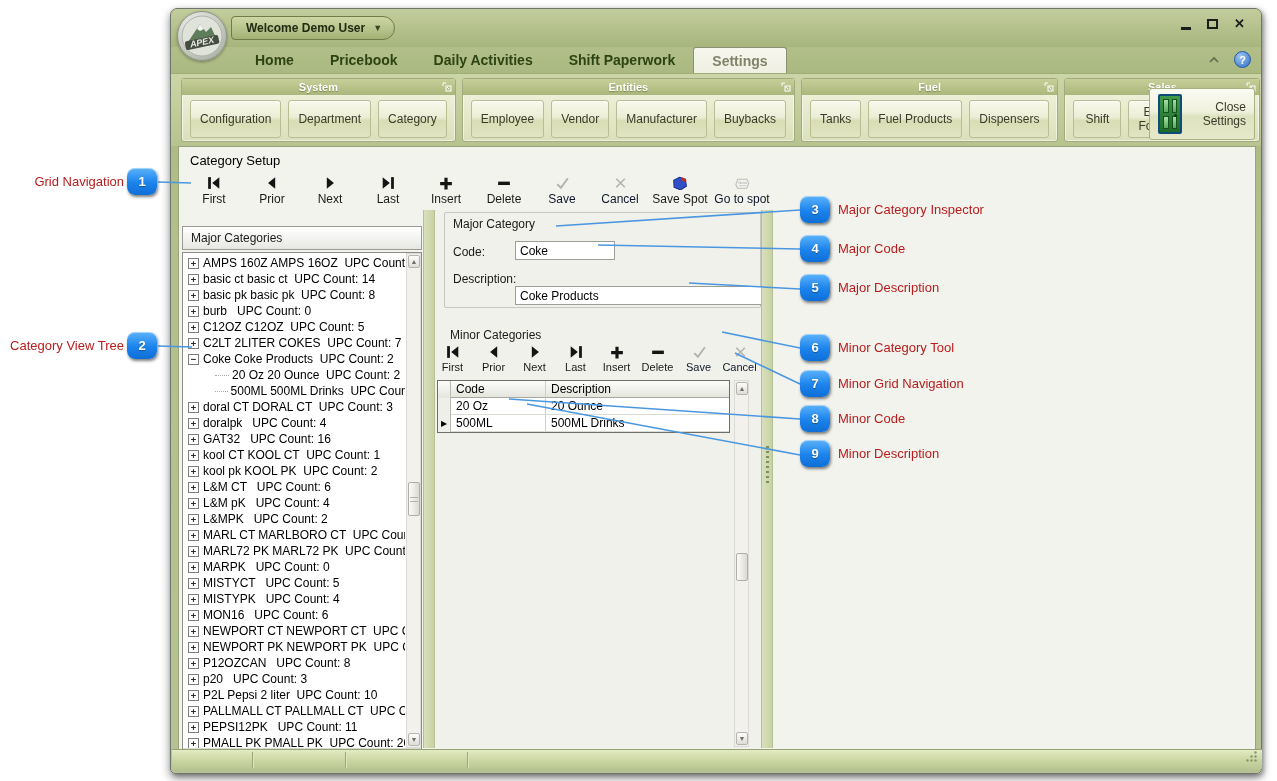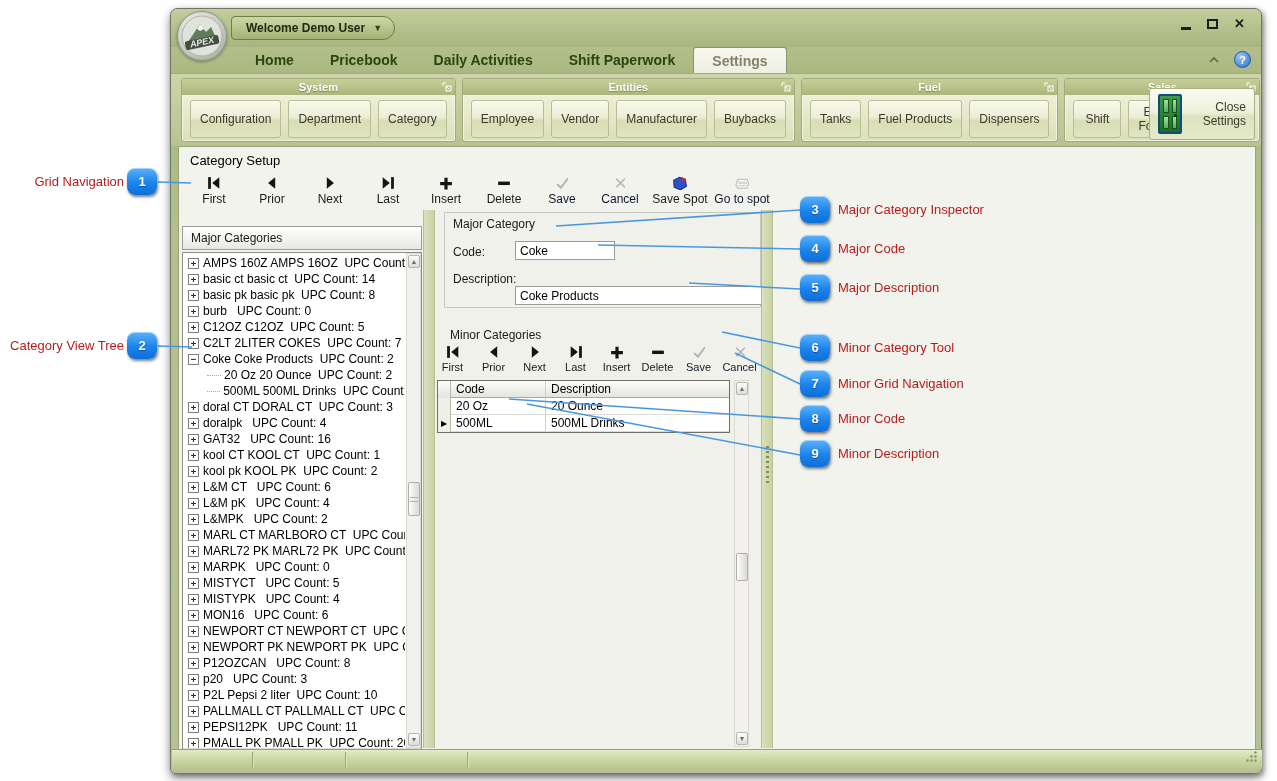--- a/index.html
+++ b/index.html
@@ -85,21 +85,21 @@
   
   .tree-panel { position:absolute; left:3px; top:16px; width:240px; height:538px; }
   .tree-header { height:24px; background:linear-gradient(180deg,#ffffff,#e7e7e2);
     border:1px solid #9b9b93; font-size:12px; color:#1a1a1a; display:flex; align-items:center; padding-left:8px; }
   .tree-body { position:absolute; left:0; top:26px; width:240px; height:512px; background:#fff;
     border:1px solid #8e8e86; overflow:hidden; }
   .tree-rows { position:absolute; left:0; top:2px; width:222px; overflow:hidden; }
   .tree-row { height:16px; display:flex; align-items:center; white-space:pre; font-size:12px; color:#000; padding-left:5px; }
   .expander { width:11px; height:11px; min-width:11px; border:1px solid #7d7d7d; background:#fff;
     font:bold 9px/9px "DejaVu Sans Mono", monospace; text-align:center; color:#2a2a2a; margin-right:4px; }
-  .tree-row.child { padding-left:24px; }
+  .tree-row.child { padding-left:24px;margin-left:8px; }
   .tree-row.child .leader { width:14px; border-bottom:1px dotted #a8a8a8; height:0; margin-right:3px; }
   .tree-row .lbl { overflow:hidden; }
 
   
   .sb { background:#f2f1ee; border:1px solid #dcdad5; position:absolute; }
   .sb-btn { position:absolute; background:linear-gradient(180deg,#fdfdfc,#dedcd7); border:1px solid #b7b5af;
     border-radius:2px; display:flex; align-items:center; justify-content:center; color:#6f6e69; font-size:7px; }
   .sb-thumb { position:absolute; background:linear-gradient(90deg,#fbfbfa,#dcdad5); border:1px solid #b0aea8;
     border-radius:2px; display:flex; align-items:center; justify-content:center; }
   .sb-thumb.h { background:linear-gradient(180deg,#fbfbfa,#dcdad5); }

